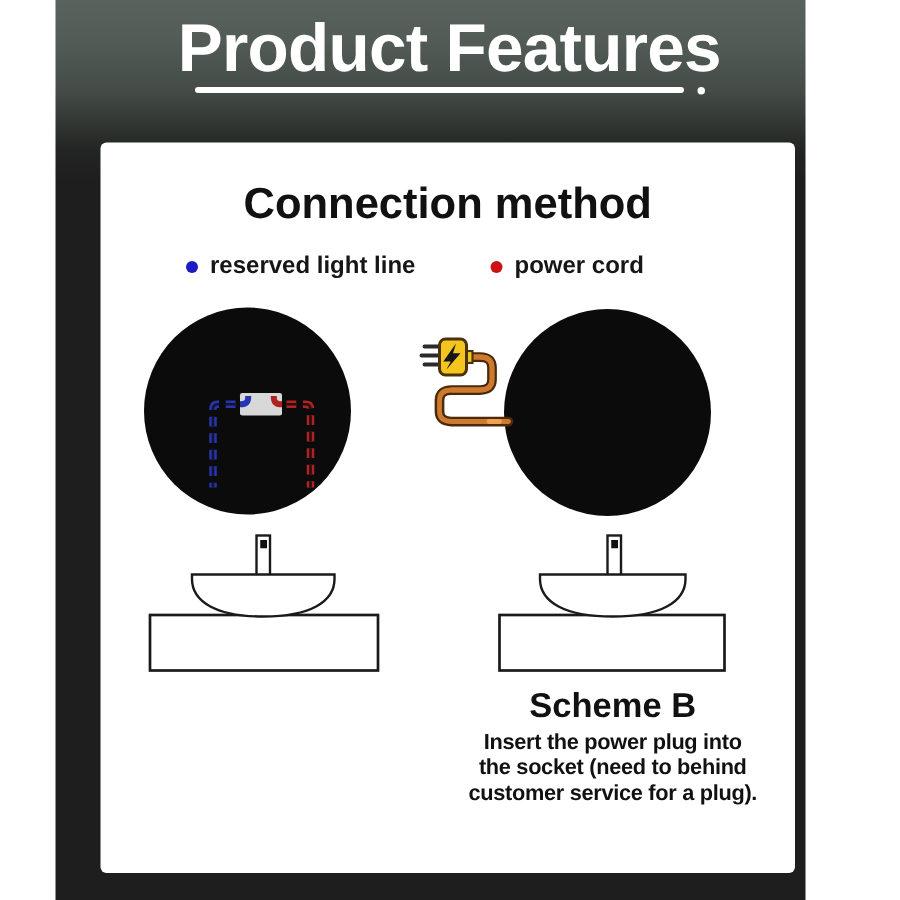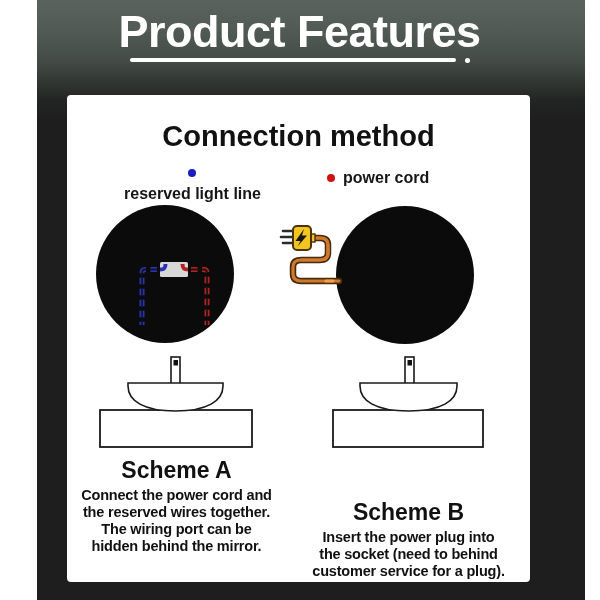--- a/index.html
+++ b/index.html
@@ -3,21 +3,21 @@
 <meta charset="utf-8">
 <style>
   html,body{margin:0;padding:0;}
   body{
     width:600px;height:600px;position:relative;overflow:hidden;
     background:#ffffff;
     font-family:"Liberation Sans","DejaVu Sans",sans-serif;
   }
   
   .stage{
-    position:absolute;left:37px;top:0;width:548px;height:600px;
+    position:absolute;left:37px;top:0;width:500px;height:600px;
     background:linear-gradient(180deg,#59625c 0px,#525b55 28px,#454c48 60px,#2f3431 85px,#222523 100px,#1e1e1e 120px,#1e1e1e 100%);
   }
   .banner-title{
     position:absolute;left:0;top:6px;width:525px;text-align:center;
     color:#ffffff;font-size:45px;font-weight:700;letter-spacing:-0.5px;
     white-space:nowrap;
   }
   .banner-underline{
     position:absolute;left:93px;top:58px;width:326px;height:4px;
     background:#ffffff;border-radius:2px;
@@ -31,31 +31,31 @@
     position:absolute;left:30px;top:95px;width:463px;height:487px;
     background:#ffffff;border-radius:4px;
   }
   .card-heading{
     position:absolute;left:0;top:25px;width:463px;text-align:center;
     font-size:29px;font-weight:700;color:#111;letter-spacing:0px;
     white-space:nowrap;
   }
   .legend{position:absolute;left:0;top:74px;width:463px;height:22px;}
   .legend-item{position:absolute;display:flex;align-items:center;gap:8px;}
-  .legend-item.a{left:57px;flex-direction:column;}
+  .legend-item.a{left:57px;}
   .legend-item.b{left:260px;}
   .legend-dot{width:8px;height:8px;border-radius:50%;flex:0 0 auto;}
   .legend-dot.blue{background:#1c1cc0;}
   .legend-dot.red{background:#cc1212;}
   .legend-label{font-size:16px;font-weight:700;color:#161616;white-space:nowrap;}
   .diagram-svg{position:absolute;left:0;top:0;width:463px;height:487px;}
   
   .scheme{position:absolute;top:363px;text-align:center;color:#111;}
   .scheme.a{left:2px;width:215px;}
-  .scheme.b{left:234px;width:215px;margin-top:42px;}
+  .scheme.b{left:234px;width:215px;}
   .scheme-name{font-size:23px;font-weight:700;line-height:25px;}
   .scheme-desc{margin-top:4px;font-size:14.5px;font-weight:700;line-height:17px;letter-spacing:-0.2px;}
 </style>
 </head>
 <body>
 
 <div class="stage">
   <div class="banner-title">Product Features</div>
   <div class="banner-underline"></div>
   <div class="banner-dot"></div>
@@ -119,29 +119,20 @@
       <div class="legend-item a">
         <span class="legend-dot blue"></span>
         <span class="legend-label">reserved light line</span>
       </div>
       <div class="legend-item b">
         <span class="legend-dot red"></span>
         <span class="legend-label">power cord</span>
       </div>
     </div>
 
-    <div class="scheme a">
-      <div class="scheme-name">Scheme A</div>
-      <div class="scheme-desc">
-        <div>Connect the power cord and</div>
-        <div>the reserved wires together.</div>
-        <div>The wiring port can be</div>
-        <div>hidden behind the mirror.</div>
-      </div>
-    </div>
 
     <div class="scheme b">
       <div class="scheme-name">Scheme B</div>
       <div class="scheme-desc">
         <div>Insert the power plug into</div>
         <div>the socket (need to behind</div>
         <div>customer service for a plug).</div>
       </div>
     </div>
 

